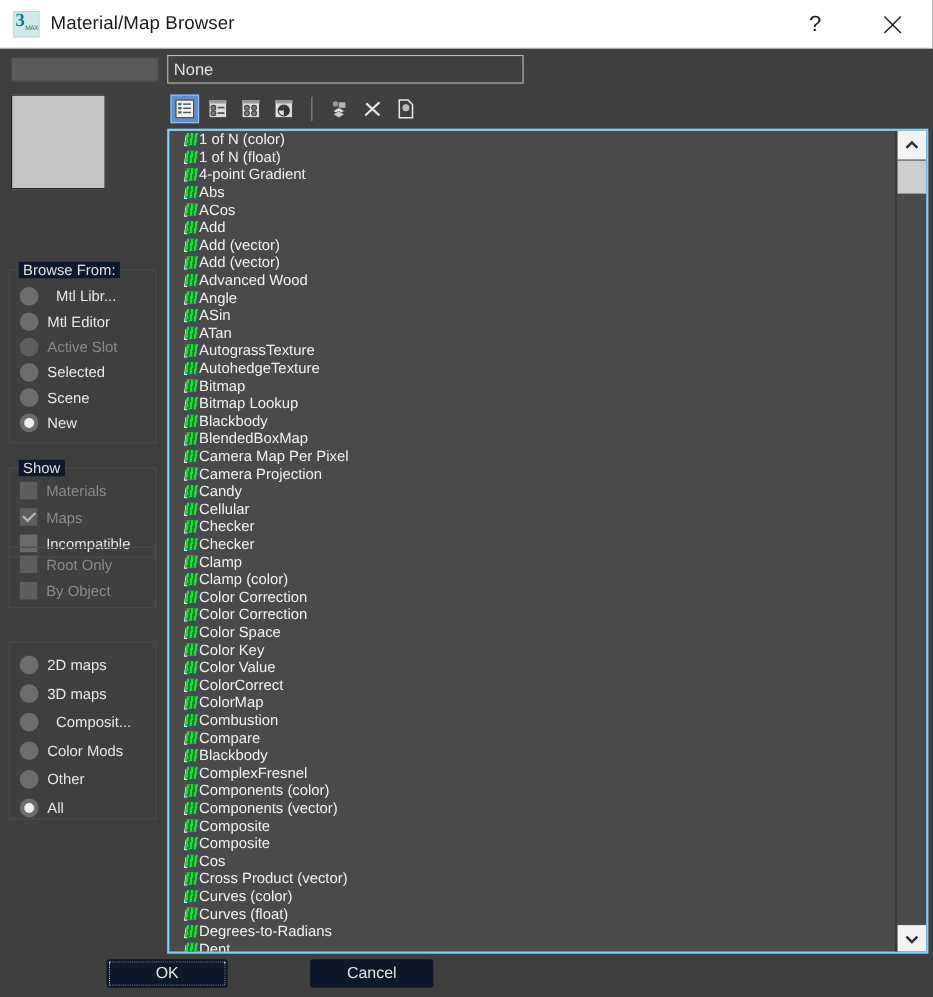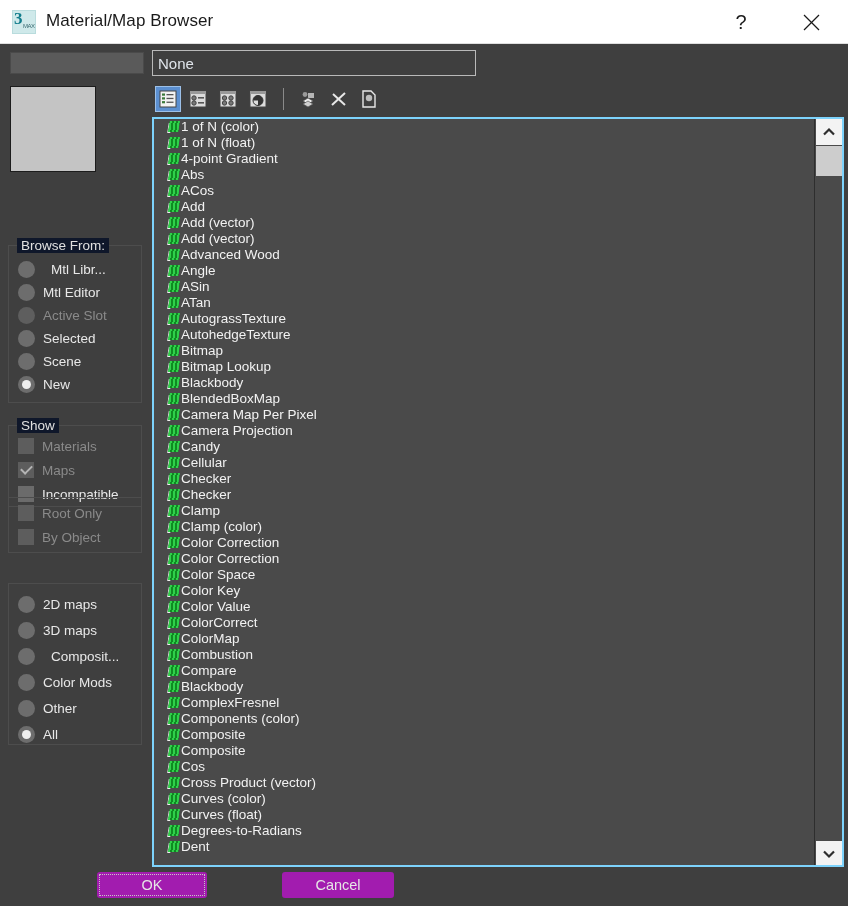--- a/index.html
+++ b/index.html
@@ -265,21 +265,21 @@
   }
 
   
   .btn {
     position: absolute;
     top: 872px;
     height: 26px;
     display: flex; align-items: center; justify-content: center;
     font-size: 14.5px;
     color: #e6e6e6;
-    background: #a21caf;
+    background: #0f172a;
     border-radius: 3px;
     box-sizing: border-box;
   }
   .btn-ok {
     left: 97px; width: 110px;
     outline: 1px dotted #c8c8c8;
     outline-offset: -3px;
   }
   .btn-cancel { left: 282px; width: 112px; }
 </style>
@@ -715,20 +715,27 @@
             <span class="body"></span>
           </span>
           <span>ComplexFresnel</span>
         </div>
         <div class="list-row">
           <span class="map-ico">
             <span class="shadow"></span>
             <span class="body"></span>
           </span>
           <span>Components (color)</span>
+        </div>
+        <div class="list-row">
+          <span class="map-ico">
+            <span class="shadow"></span>
+            <span class="body"></span>
+          </span>
+          <span>Components (vector)</span>
         </div>
         <div class="list-row">
           <span class="map-ico">
             <span class="shadow"></span>
             <span class="body"></span>
           </span>
           <span>Composite</span>
         </div>
         <div class="list-row">
           <span class="map-ico">

